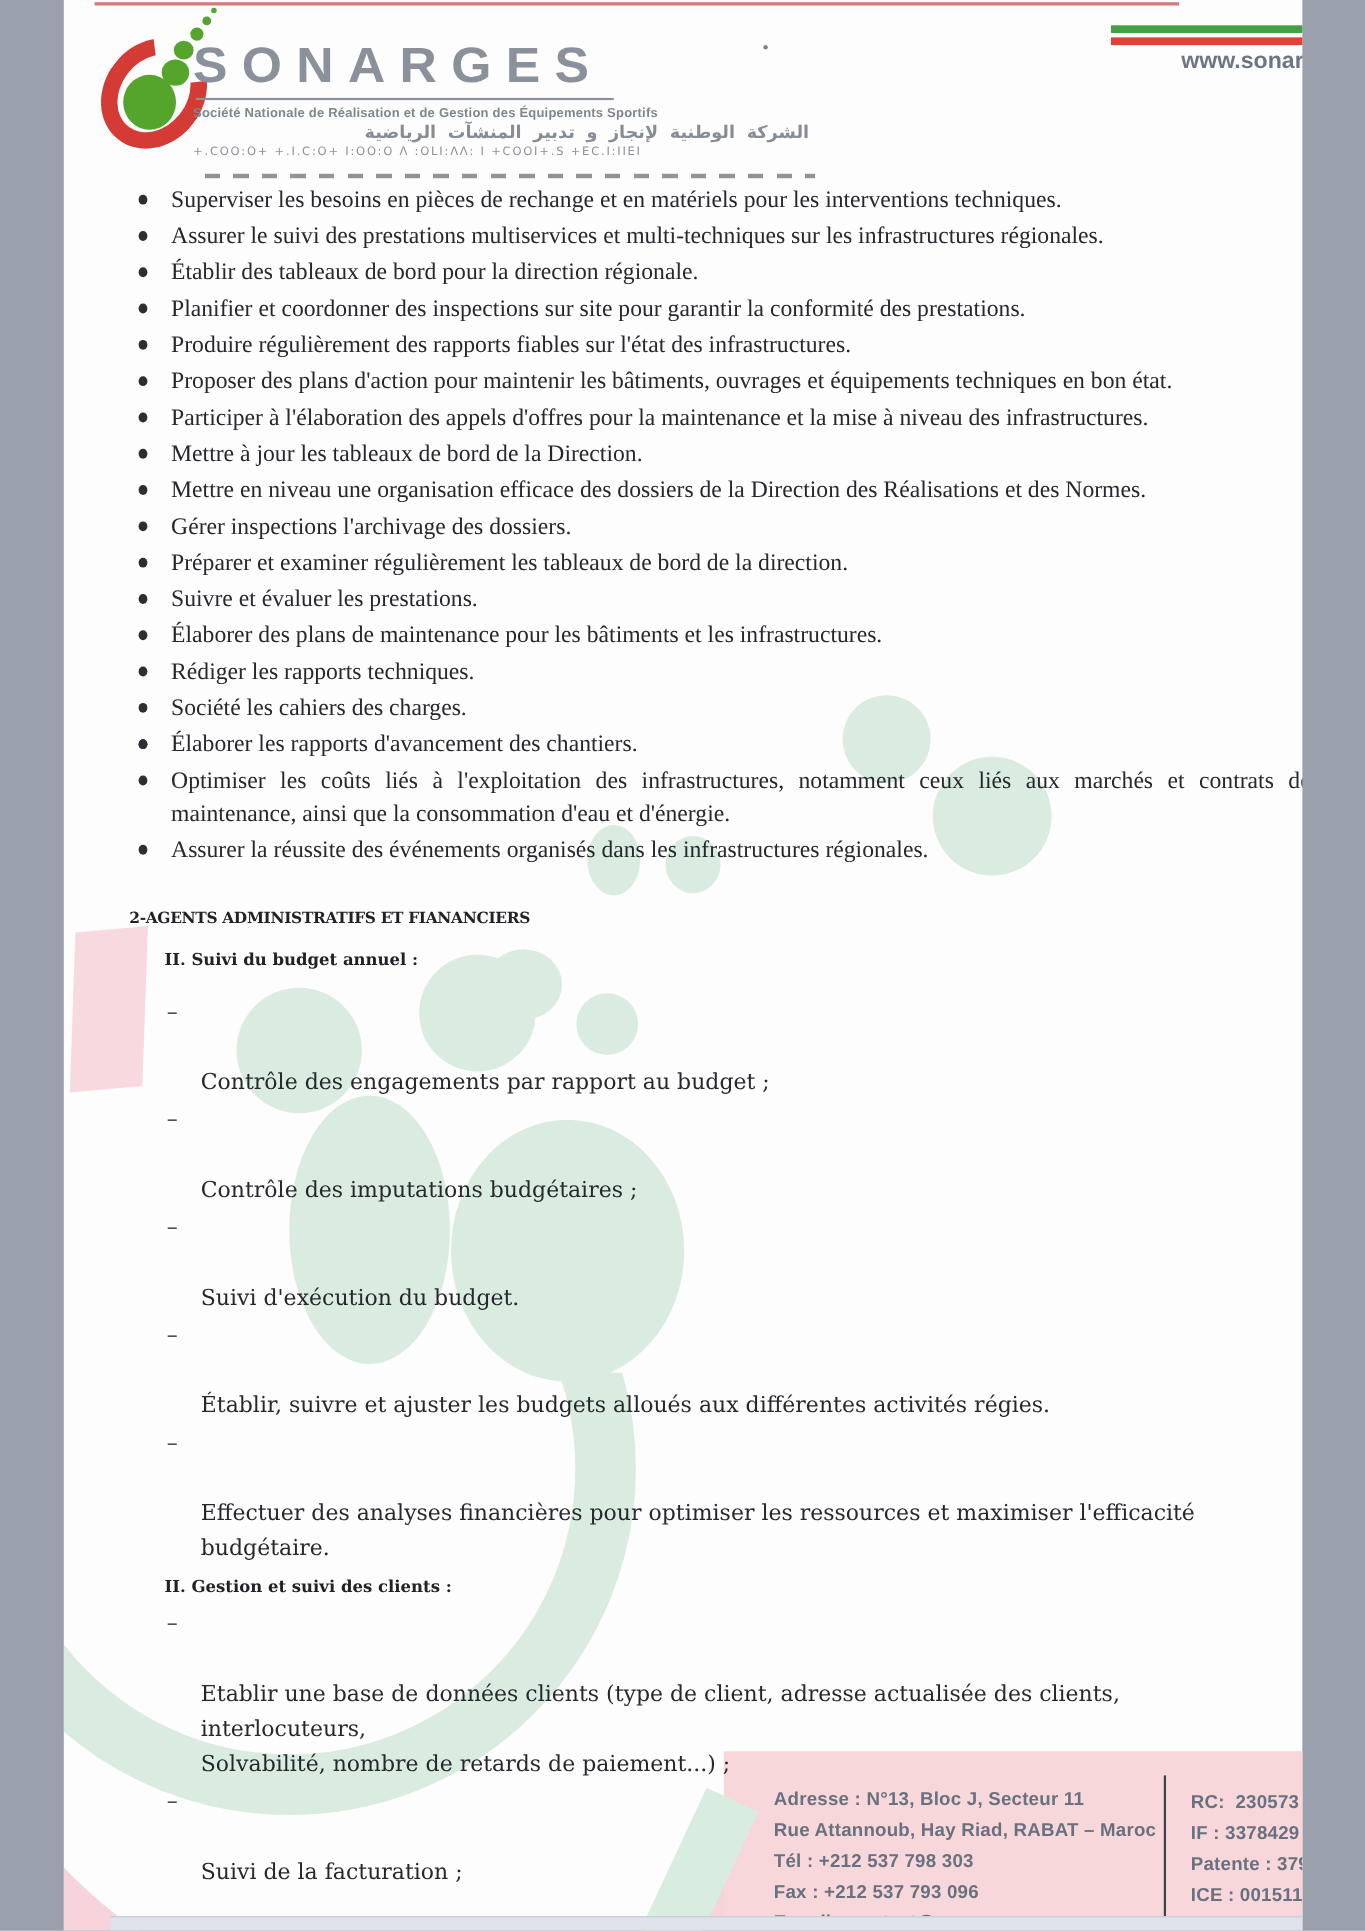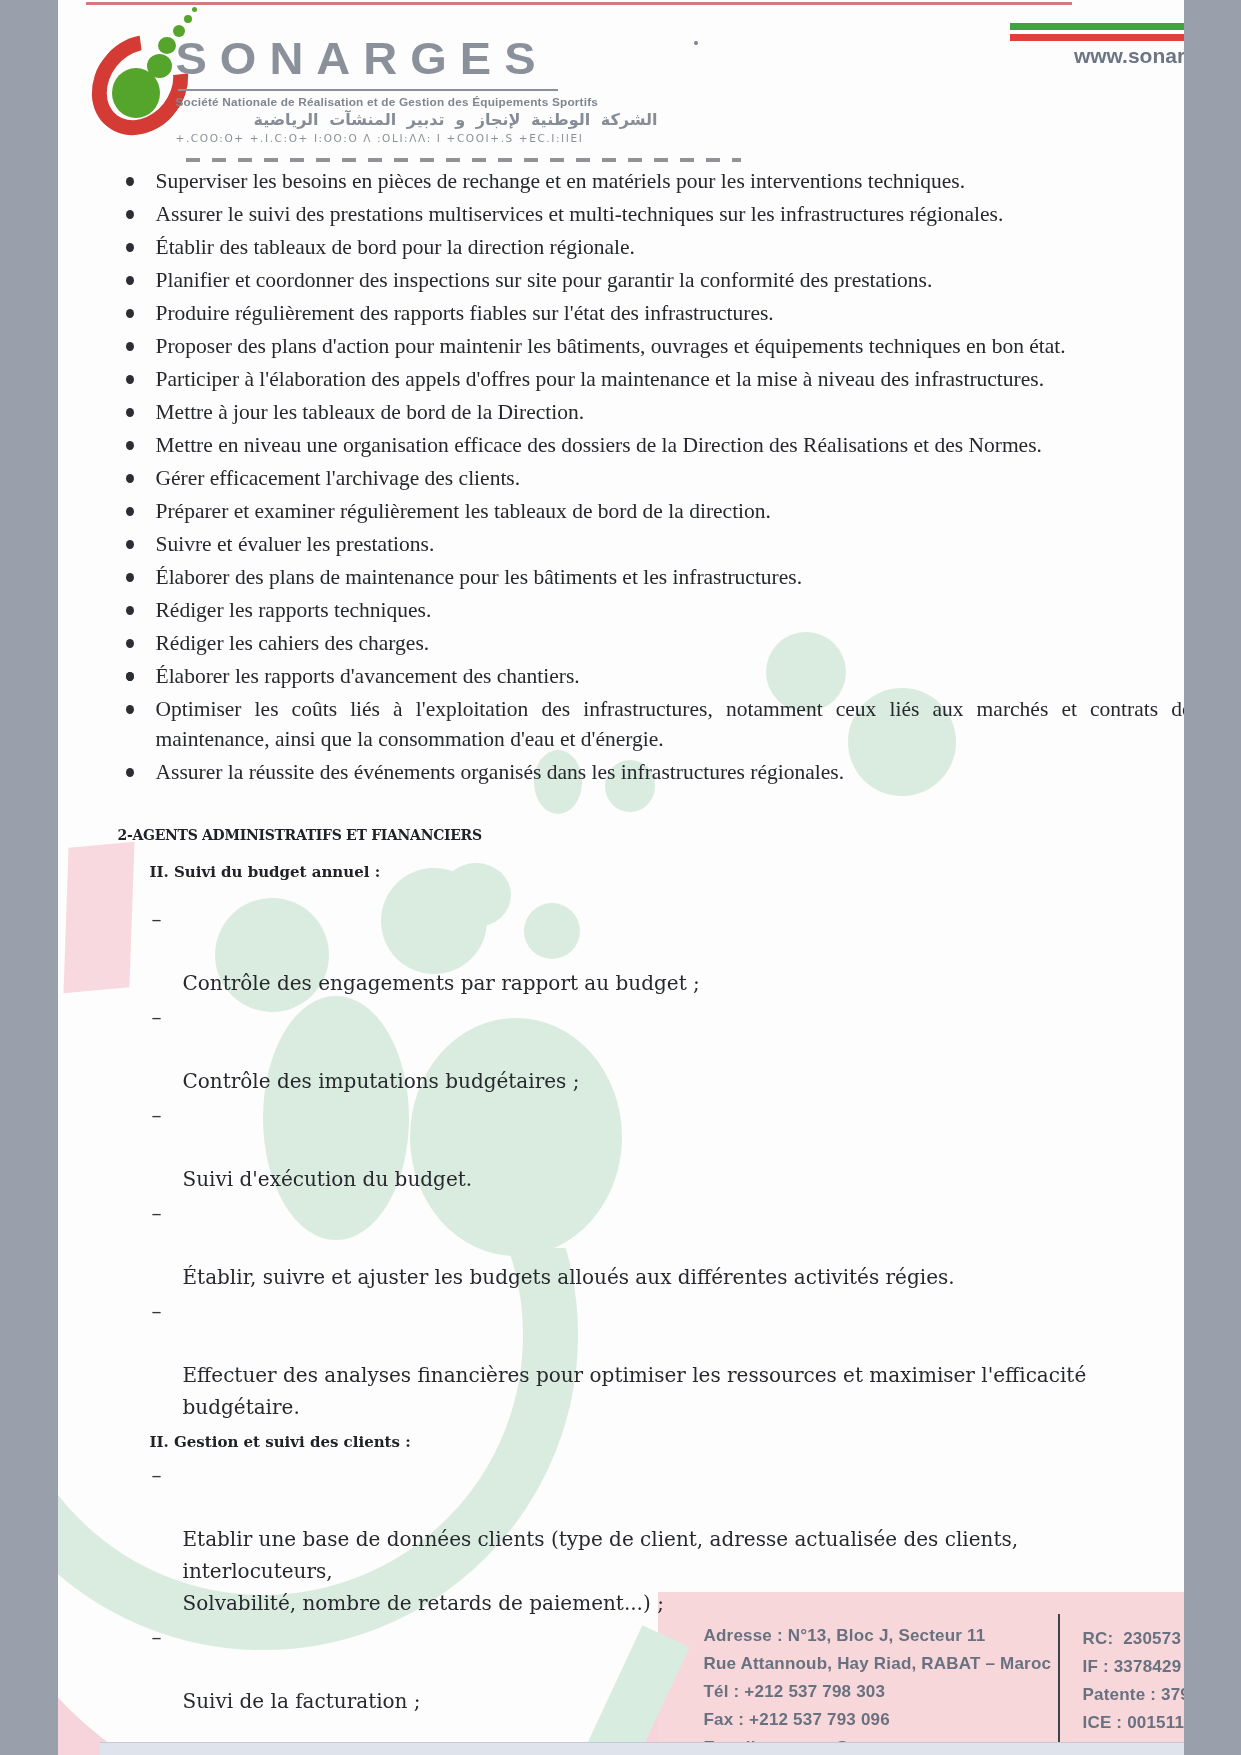--- a/index.html
+++ b/index.html
@@ -104,21 +104,21 @@
     <div class="gdot" style="left:52px;top:26px;width:25px;height:24px;"></div>
     <div class="gdot" style="left:63px;top:9px;width:18px;height:17px;"></div>
     <div class="gdot" style="left:78px;top:-3px;width:12px;height:12px;"></div>
     <div class="gdot" style="left:89px;top:-13px;width:8px;height:8px;"></div>
     <div class="gdot" style="left:97px;top:-21px;width:5px;height:5px;"></div>
   </div>
   <div class="brand-wrap">
     <div class="brand">SONARGES</div>
     <div class="brand-rule"></div>
     <div class="sub-fr">Société Nationale de Réalisation et de Gestion des Équipements Sportifs</div>
-    <div class="sub-ar" dir="rtl" style="text-align:center;">الشركة الوطنية لإنجاز و تدبير المنشآت الرياضية</div>
+    <div class="sub-ar" dir="rtl" style="text-align:right;">الشركة الوطنية لإنجاز و تدبير المنشآت الرياضية</div>
     <div class="sub-tf">+.COO:O+ +.I.C:O+ I:OO:O Λ :OLI:ΛΛ: I +COOI+.S +EC.I:IIEI</div>
   </div>
   <div class="hdr-green"></div>
   <div class="hdr-red"></div>
   <div class="website">www.sonarges.ma</div>
 
   <div class="content">
 
     <ul class="bullets">
 
@@ -162,21 +162,21 @@
           <span>Mettre à jour les tableaux de bord de la Direction.</span>
         </li>
 
         <li>
           <span class="b-marker"></span>
           <span>Mettre en niveau une organisation efficace des dossiers de la Direction des Réalisations et des Normes.</span>
         </li>
 
         <li>
           <span class="b-marker"></span>
-          <span>Gérer efficacement l'archivage des clients.</span>
+          <span>Gérer inspections l'archivage des dossiers.</span>
         </li>
 
         <li>
           <span class="b-marker"></span>
           <span>Préparer et examiner régulièrement les tableaux de bord de la direction.</span>
         </li>
 
         <li>
           <span class="b-marker"></span>
           <span>Suivre et évaluer les prestations.</span>
@@ -187,21 +187,21 @@
           <span>Élaborer des plans de maintenance pour les bâtiments et les infrastructures.</span>
         </li>
 
         <li>
           <span class="b-marker"></span>
           <span>Rédiger les rapports techniques.</span>
         </li>
 
         <li>
           <span class="b-marker"></span>
-          <span>Rédiger les cahiers des charges.</span>
+          <span>Société les cahiers des charges.</span>
         </li>
 
         <li>
           <span class="b-marker"></span>
         </li>
 
         <li>
           <span class="b-marker"></span>
           <span>Élaborer les rapports d'avancement des chantiers.</span>
         </li>

